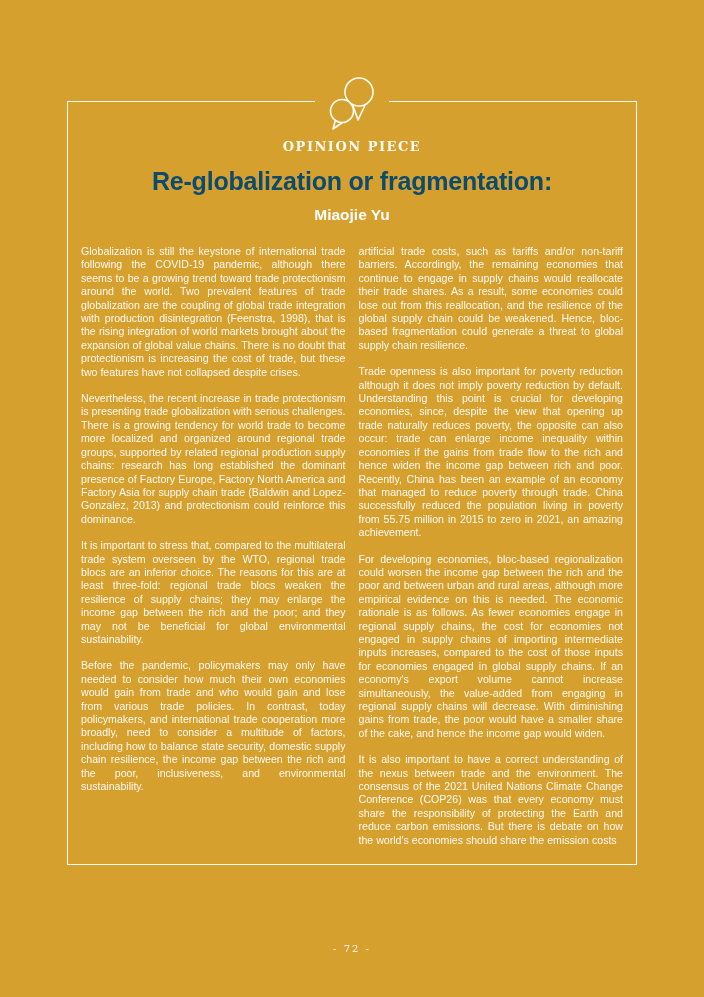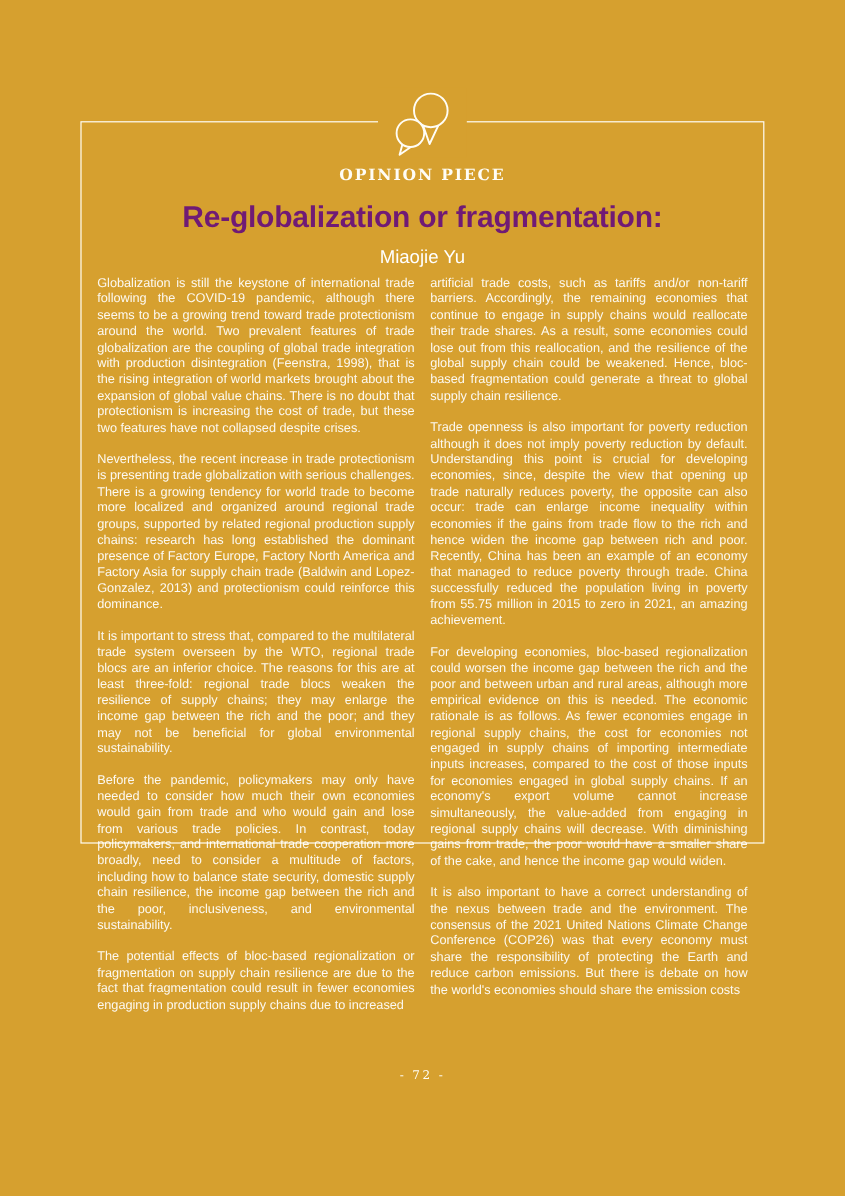--- a/index.html
+++ b/index.html
@@ -12,21 +12,21 @@
   .page{
     position:relative;
     width:704px;height:997px;
     background:var(--gold);
     overflow:hidden;
     font-family:"Liberation Sans",sans-serif;
   }
   .frame{
     position:absolute;
     left:67px;top:101px;
-    width:570px;height:602px;
+    width:570px;height:764px;
     border:1.5px solid var(--cream);
     box-sizing:border-box;
     text-align:center;
   }
   .icon-badge{
     position:absolute;
     top:-29px;left:50%;
     transform:translateX(-50%);
     background:var(--gold);
     padding:0 14px;
@@ -39,52 +39,52 @@
     font-weight:600;
     letter-spacing:1.5px;
     color:var(--cream);
   }
   .title{
     margin:13px 0 0;
     font-size:25px;
     line-height:29px;
     font-weight:bold;
     letter-spacing:-0.2px;
-    color:#701a75;
+    color:#0c4a6e;
   }
   .author{
     margin-top:10px;
     font-size:15.5px;
-    font-weight:normal;
+    font-weight:bold;
     color:#ffffff;
   }
   .affiliation{
     margin-top:8px;
     font-size:10px;
     font-weight:bold;
     letter-spacing:0.1px;
     color:var(--cream);
   }
   .columns{
     display:flex;
     gap:13px;
     padding:0 13px;
-    margin-top:6px;
+    margin-top:21px;
     text-align:justify;
   }
   .col{flex:1;min-width:0;}
   .col p{
     margin:0 0 13px 0;
     font-size:10.6px;
     line-height:13.4px;
     color:var(--body-text);
   }
   .page-number{
     position:absolute;
-    left:0;right:0;top:891px;
+    left:0;right:0;top:943px;
     text-align:center;
     font-family:"DejaVu Serif",serif;
     font-size:10px;
     letter-spacing:2px;
     color:var(--cream);
   }
 </style>
 </head>
 <body>
 
@@ -112,21 +112,20 @@
 
     <div class="author">Miaojie Yu</div>
 
 
     <div class="columns">
       <div class="col">
           <p>Globalization is still the keystone of international trade following the COVID-19 pandemic, although there seems to be a growing trend toward trade protectionism around the world. Two prevalent features of trade globalization are the coupling of global trade integration with production disintegration (Feenstra, 1998), that is the rising integration of world markets brought about the expansion of global value chains. There is no doubt that protectionism is increasing the cost of trade, but these two features have not collapsed despite crises.</p>
           <p>Nevertheless, the recent increase in trade protectionism is presenting trade globalization with serious challenges. There is a growing tendency for world trade to become more localized and organized around regional trade groups, supported by related regional production supply chains: research has long established the dominant presence of Factory Europe, Factory North America and Factory Asia for supply chain trade (Baldwin and Lopez-Gonzalez, 2013) and protectionism could reinforce this dominance.</p>
           <p>It is important to stress that, compared to the multilateral trade system overseen by the WTO, regional trade blocs are an inferior choice. The reasons for this are at least three-fold: regional trade blocs weaken the resilience of supply chains; they may enlarge the income gap between the rich and the poor; and they may not be beneficial for global environmental sustainability.</p>
           <p>Before the pandemic, policymakers may only have needed to consider how much their own economies would gain from trade and who would gain and lose from various trade policies. In contrast, today policymakers, and international trade cooperation more broadly, need to consider a multitude of factors, including how to balance state security, domestic supply chain resilience, the income gap between the rich and the poor, inclusiveness, and environmental sustainability.</p>
-          <p>The potential effects of bloc-based regionalization or fragmentation on supply chain resilience are due to the fact that fragmentation could result in fewer economies engaging in production supply chains due to increased</p>
         </div>
       <div class="col">
           <p>artificial trade costs, such as tariffs and/or non-tariff barriers. Accordingly, the remaining economies that continue to engage in supply chains would reallocate their trade shares. As a result, some economies could lose out from this reallocation, and the resilience of the global supply chain could be weakened. Hence, bloc-based fragmentation could generate a threat to global supply chain resilience.</p>
           <p>Trade openness is also important for poverty reduction although it does not imply poverty reduction by default. Understanding this point is crucial for developing economies, since, despite the view that opening up trade naturally reduces poverty, the opposite can also occur: trade can enlarge income inequality within economies if the gains from trade flow to the rich and hence widen the income gap between rich and poor. Recently, China has been an example of an economy that managed to reduce poverty through trade. China successfully reduced the population living in poverty from 55.75 million in 2015 to zero in 2021, an amazing achievement.</p>
           <p>For developing economies, bloc-based regionalization could worsen the income gap between the rich and the poor and between urban and rural areas, although more empirical evidence on this is needed. The economic rationale is as follows. As fewer economies engage in regional supply chains, the cost for economies not engaged in supply chains of importing intermediate inputs increases, compared to the cost of those inputs for economies engaged in global supply chains. If an economy's export volume cannot increase simultaneously, the value-added from engaging in regional supply chains will decrease. With diminishing gains from trade, the poor would have a smaller share of the cake, and hence the income gap would widen.</p>
           <p>It is also important to have a correct understanding of the nexus between trade and the environment. The consensus of the 2021 United Nations Climate Change Conference (COP26) was that every economy must share the responsibility of protecting the Earth and reduce carbon emissions. But there is debate on how the world's economies should share the emission costs</p>
         </div>
     </div>
 
   </div>

